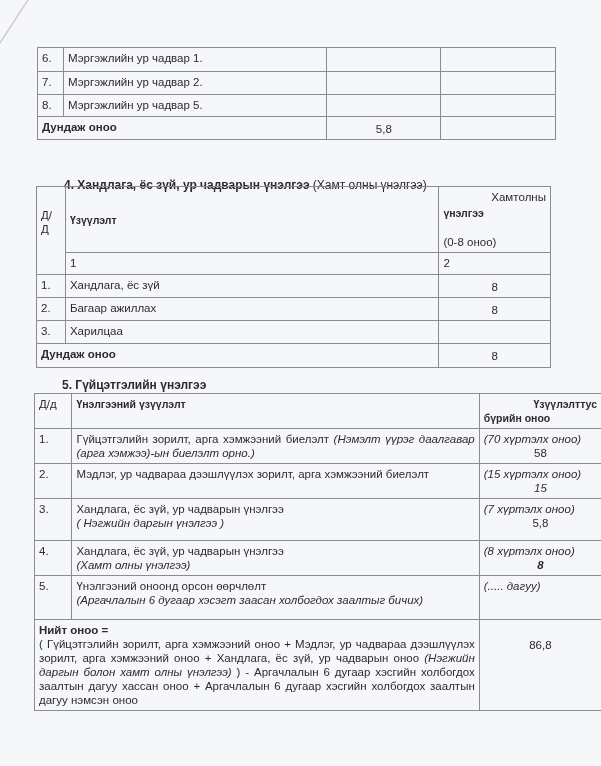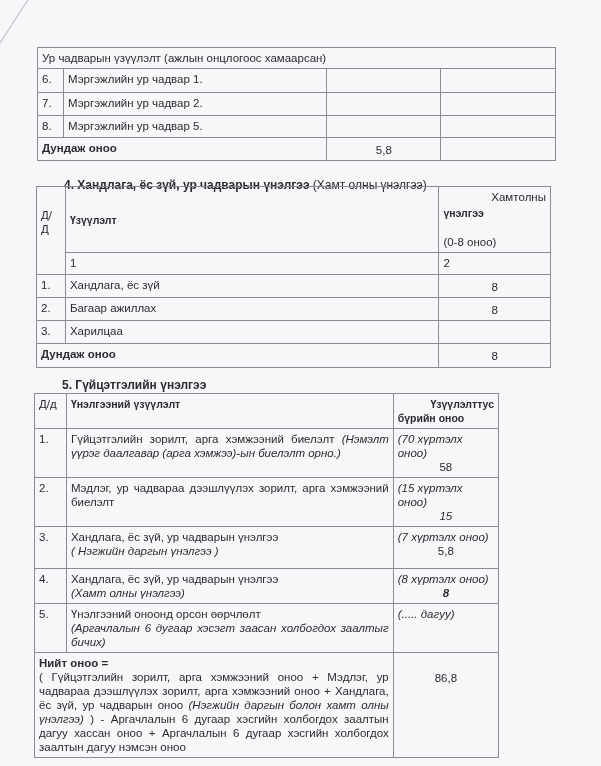--- a/index.html
+++ b/index.html
@@ -19,38 +19,35 @@
   td { border: 1px solid #8a8c92; vertical-align: top; padding: 3px 4px; line-height: 14px; }
   .b { font-weight: bold; }
   .i { font-style: italic; }
   .c { text-align: center; }
   .heading { position: absolute; font-size: 12px; }
   .just { display: flex; justify-content: flex-end; }
   .sm { font-size: 10.5px; font-weight: bold; }
 
   #t1 { left: 37px; top: 47px; width: 519px; }
   #t2 { left: 36px; top: 186px; width: 515px; }
-  #t3 { left: 34px; top: 393px; width: 465px; }
+  #t3 { left: 34px; top: 393px; width: 568px; }
 </style>
 </head>
 <body>
 
 <div class="fold"></div>
 
 <table id="t1">
   <colgroup>
       <col style="width:26px">
       <col style="width:264px">
       <col style="width:114px">
       <col style="width:115px">
     </colgroup>
   <tbody>
-      <tr style="height:21px">
-    <td colspan="4">Ур чадварын үзүүлэлт (ажлын онцлогоос хамаарсан)</td>
-  </tr>
   <tr style="height:24px">
     <td>6.</td>
     <td>Мэргэжлийн ур чадвар 1.</td>
     <td></td>
     <td></td>
   </tr>
   <tr style="height:23px">
     <td>7.</td>
     <td>Мэргэжлийн ур чадвар 2.</td>
     <td></td>

